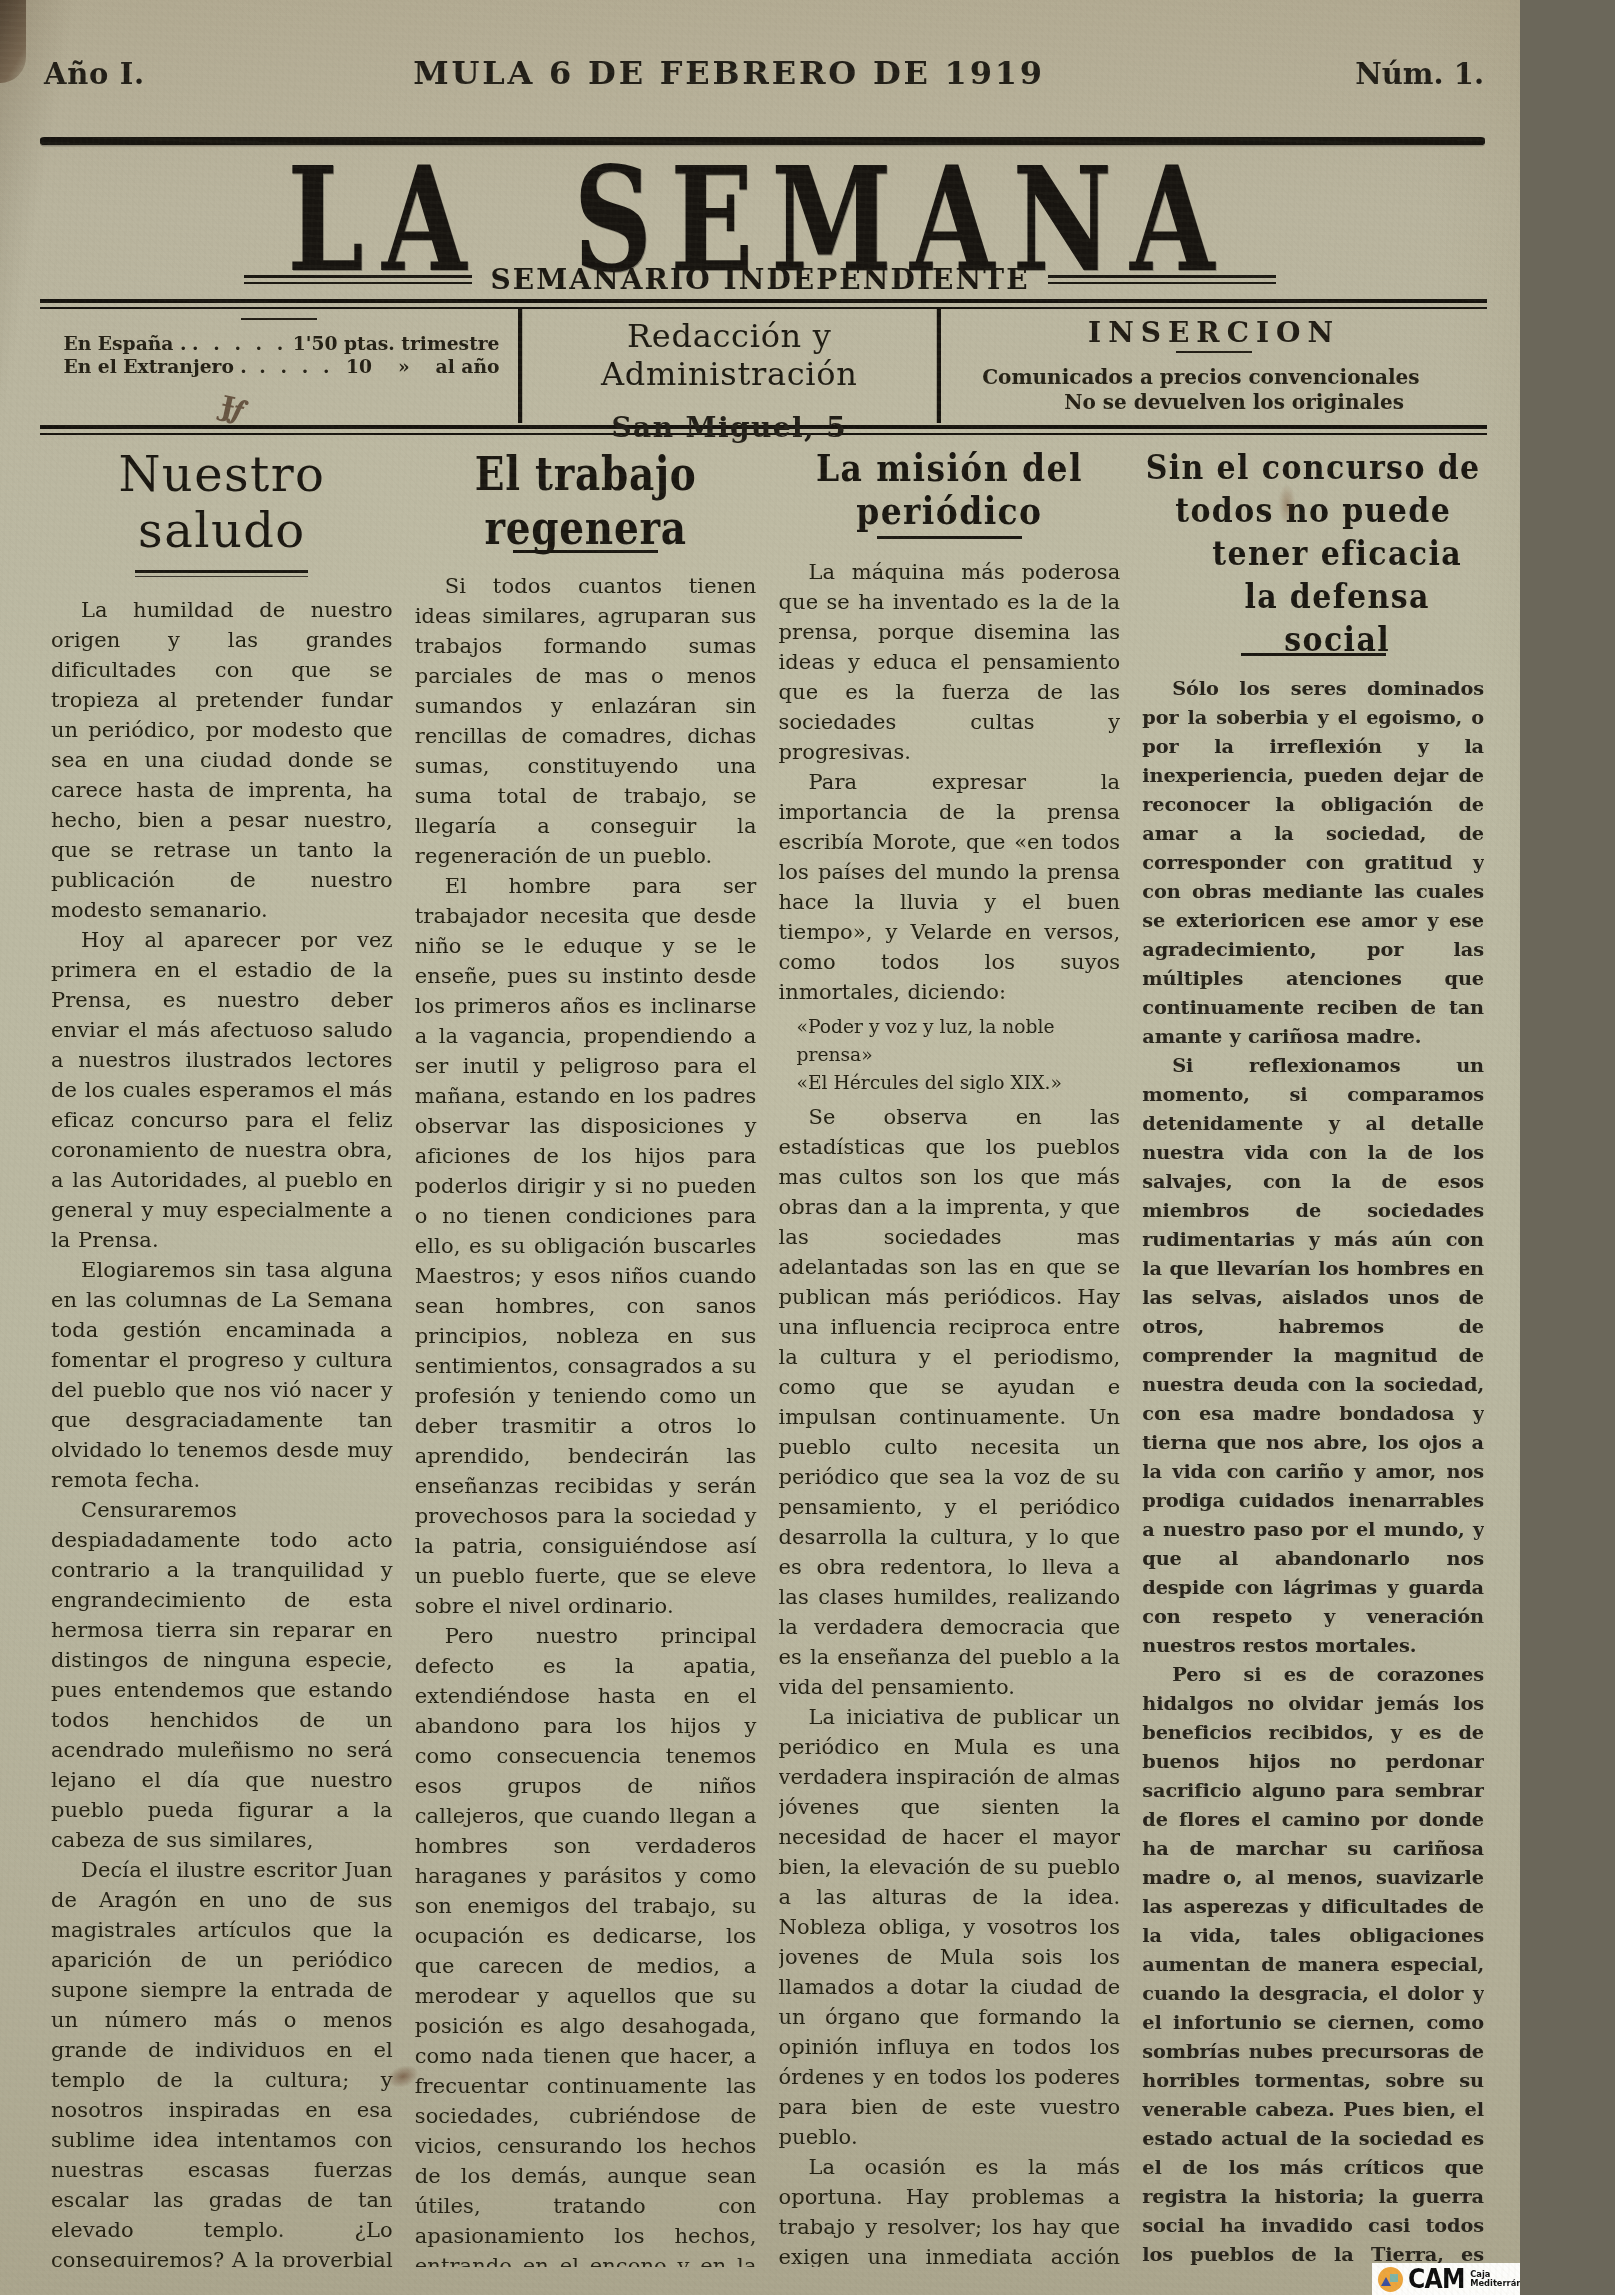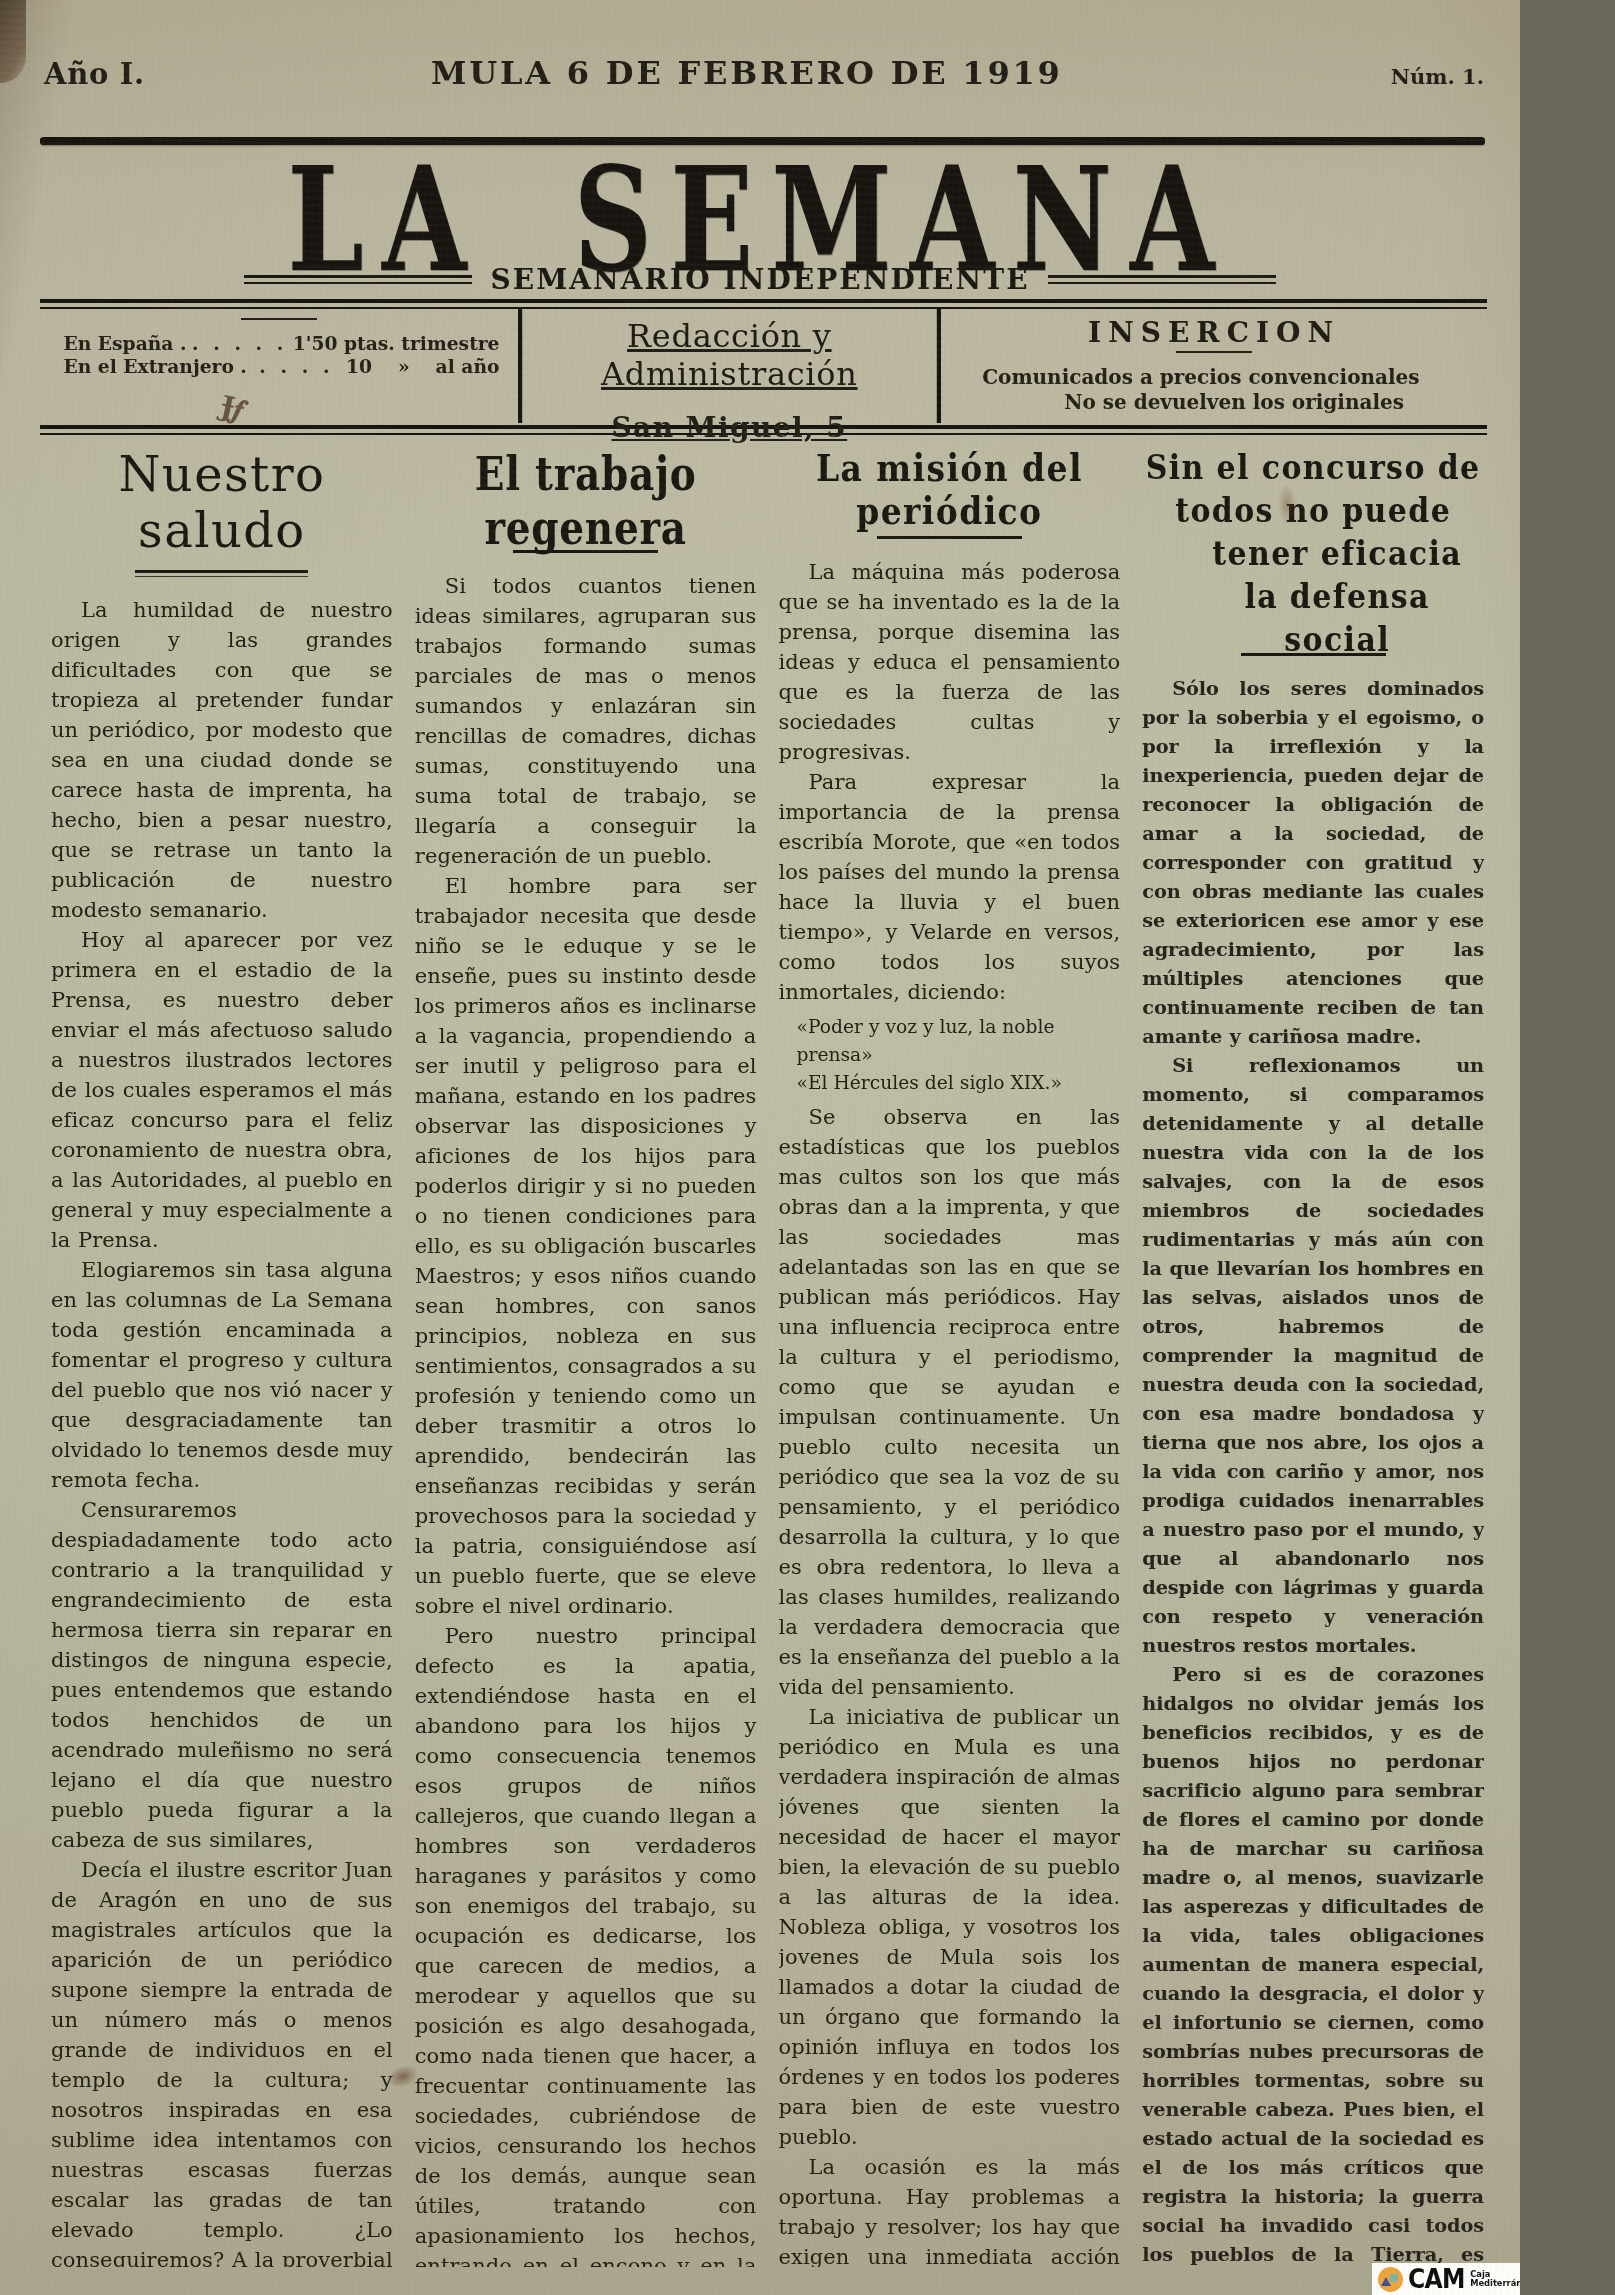--- a/index.html
+++ b/index.html
@@ -17,21 +17,21 @@
     content:""; position:absolute; inset:0; pointer-events:none; opacity:.5;
     background:
       repeating-linear-gradient(93deg, rgba(120,112,90,.05) 0 2.1px, rgba(0,0,0,0) 2.1px 6.2px),
       repeating-linear-gradient(2deg, rgba(230,224,196,.05) 0 2.8px, rgba(0,0,0,0) 2.8px 7.6px),
       repeating-linear-gradient(45deg, rgba(90,84,66,.04) 0 1.4px, rgba(0,0,0,0) 1.4px 4.8px);
   }
   
   .topbar{position:absolute; left:44px; right:36px; top:54px; display:flex; align-items:baseline; font-weight:700;}
   .topbar .anio{font-size:29px; letter-spacing:0.7px;}
   .topbar .fecha{flex:1; text-align:center; font-size:32px; letter-spacing:2.8px; transform:translateX(-21px);}
-  .topbar .num{font-size:21px;}
+  .topbar .num{font-size:29px;}
   .rule-heavy{position:absolute; left:40px; right:35px; top:137px; height:7.6px; background:#17140f; border-radius:4.1px/2.8px; box-shadow:0 1.4px 0 rgba(23,20,15,.25);}
   
   .masthead{position:absolute; left:0; right:0; top:135px; text-align:center;}
   .masthead .title{
     display:inline-block; font-size:109px; font-weight:700; letter-spacing:18px; word-spacing:33px;
     transform:scaleY(1.32); transform-origin:top center; color:#171410;
     text-shadow:0.7px 0.7px 0 rgba(23,20,16,.35);
   }
   .subtitle-row{position:absolute; left:0; right:0; top:247px; display:flex; align-items:center; justify-content:center; gap:18px;margin-top:16px;}
   .sub-dash{width:228px; border-top:3.5px solid #1b1812; border-bottom:2.1px solid #1b1812; height:4.1px;}
@@ -39,21 +39,21 @@
   
   .infobox{position:absolute; left:40px; right:33px; top:299px; height:131px;}
   .infobox .edge{position:absolute; left:0; right:0; height:0;}
   .edge.t1{top:0; border-top:4.8px solid #16130e;}
   .edge.t2{top:7.6px; border-top:2.1px solid #16130e;}
   .edge.b1{bottom:1.4px; border-top:4.8px solid #16130e;}
   .edge.b2{bottom:-4.8px; border-top:2.1px solid #16130e;}
   .info-cells{position:absolute; top:9.7px; bottom:7px; left:0; right:0; display:flex;}
   .cell{position:relative; padding-top:7px;}
   .cell.c1{width:33%;}
-  .cell.c2{width:29%; border-left:2.8px solid #16130e; border-right:2.8px solid #16130e; box-shadow:inset 4.1px 0 0 -2.1px rgba(22,19,14,0), inset -7px 0 0 -4.8px #16130e, inset 7px 0 0 -4.8px #16130e;text-decoration:underline;}
+  .cell.c2{width:29%; border-left:2.8px solid #16130e; border-right:2.8px solid #16130e; box-shadow:inset 4.1px 0 0 -2.1px rgba(22,19,14,0), inset -7px 0 0 -4.8px #16130e, inset 7px 0 0 -4.8px #16130e;}
   .cell.c3{flex:1;}
   .cell-title{text-align:center; font-size:28px; font-weight:700; letter-spacing:7px; color:#201c14;}
   .cell-title-underline{width:76px; margin:2.8px auto 9.7px; border-top:2.8px solid #201c14;}
   .sub-row{display:flex; align-items:baseline; font-size:18.7px; font-weight:700; padding:1.4px 18px 0 23.5px; color:#242015;}
   .sub-row .dots{flex:1; text-align:center; letter-spacing:4.1px; overflow:hidden; white-space:nowrap; padding:0 5.5px;}
   .sub-row .val{white-space:pre;}
   .redaccion-title{text-align:center; font-size:32px; margin-top:1.4px; letter-spacing:0.7px; color:#1d1a12;}
   .redaccion-addr{text-align:center; font-size:28px; font-weight:700; margin-top:18px; letter-spacing:1.4px;}
   .ins-line{font-size:20px; font-weight:700; padding:1.4px 28px 0 41px; color:#242015;}
   .ins-line.second{text-align:right; padding-right:83px;}

